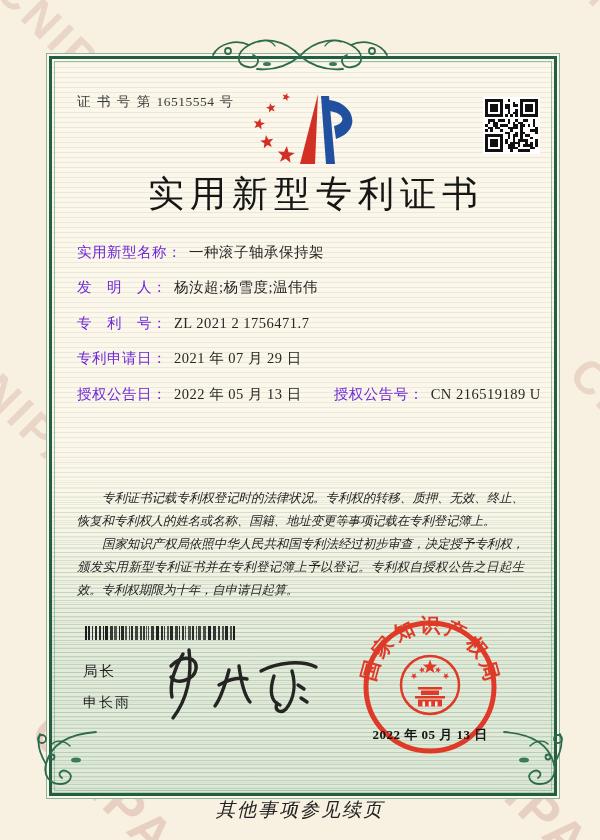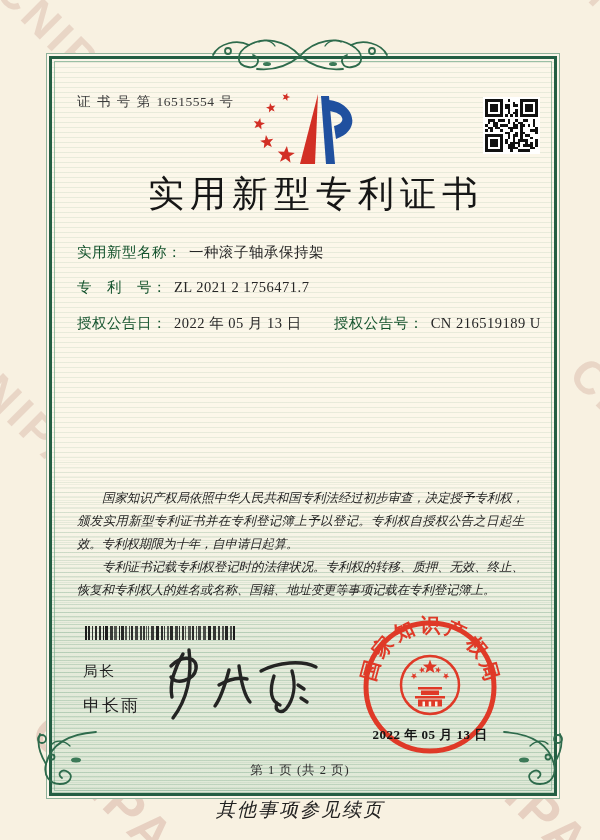--- a/index.html
+++ b/index.html
@@ -56,34 +56,34 @@
   .logo{position:absolute;left:242px;top:88px;}
   .qr{position:absolute;left:483px;top:97px;width:55px;height:55px;background:#fff;padding:1px;}
 
   .title{
     position:absolute;left:16px;top:170px;width:100%;text-align:center;
     font-size:36px;font-weight:normal;letter-spacing:6px;color:#161616;
   }
 
   .fields{position:absolute;left:77px;top:243px;width:460px;}
   .frow{height:35.4px;font-size:14.5px;letter-spacing:.5px;white-space:nowrap;color:#262626;font-weight:500;}
-  .flabel{color:#14532d;}
+  .flabel{color:#6d28d9;}
   .fvalue{margin-left:7px;}
   .flabel2{margin-left:32px;}
 
   .paras{position:absolute;left:77px;top:487px;width:447px;}
   .paras p{
     margin:0;font-size:12.5px;line-height:23px;text-indent:2em;
     font-style:italic;color:#1f1f1f;text-align:justify;letter-spacing:-0.2px;
   }
 
   .barcode{position:absolute;left:85px;top:626px;width:152px;height:14px;}
 
   .signer-title{position:absolute;left:83px;top:662px;font-size:14.5px;letter-spacing:2px;color:#222;}
-  .signer-name{position:absolute;left:83px;top:694px;font-size:17px;letter-spacing:2px;color:#222;}
+  .signer-name{position:absolute;left:83px;top:694px;font-size:14px;letter-spacing:2px;color:#222;}
   .signature{position:absolute;left:145px;top:640px;}
 
   .seal{position:absolute;left:355px;top:611px;opacity:.95;}
   .seal-date{
     position:absolute;left:352px;top:726px;width:156px;text-align:center;
     font-size:13px;font-weight:bold;color:#141414;letter-spacing:.5px;z-index:7;white-space:nowrap;
   }
 
   .page-num{position:absolute;left:0;top:762px;width:100%;text-align:center;font-size:12.5px;color:#2d2d2d;letter-spacing:1px;}
   .foot-note{
@@ -293,30 +293,36 @@
         <rect x="2" y="16" width="3" height="3" fill="#111"></rect>
       </svg>
 
     <div class="title">实用新型专利证书</div>
 
     <div class="fields">
       <div class="frow">
         <span class="flabel">实用新型名称：</span><span class="fvalue">一种滚子轴承保持架</span>
       </div>
       <div class="frow">
+        <span class="flabel">发　明　人：</span><span class="fvalue">杨汝超;杨雪度;温伟伟</span>
+      </div>
+      <div class="frow">
         <span class="flabel">专　利　号：</span><span class="fvalue">ZL 2021 2 1756471.7</span>
+      </div>
+      <div class="frow">
+        <span class="flabel">专利申请日：</span><span class="fvalue">2021 年 07 月 29 日</span>
       </div>
       <div class="frow">
         <span class="flabel">授权公告日：</span><span class="fvalue">2022 年 05 月 13 日</span><span class="flabel flabel2">授权公告号：</span><span class="fvalue">CN 216519189 U</span>
       </div>
     </div>
 
     <div class="paras">
+      <p>专利证书记载专利权登记时的法律状况。专利权的转移、质押、无效、终止、恢复和专利权人的姓名或名称、国籍、地址变更等事项记载在专利登记簿上。</p>
       <p>国家知识产权局依照中华人民共和国专利法经过初步审查，决定授予专利权，颁发实用新型专利证书并在专利登记簿上予以登记。专利权自授权公告之日起生效。专利权期限为十年，自申请日起算。</p>
-      <p>专利证书记载专利权登记时的法律状况。专利权的转移、质押、无效、终止、恢复和专利权人的姓名或名称、国籍、地址变更等事项记载在专利登记簿上。</p>
     </div>
 
     <svg id="barcode" class="barcode" viewBox="0 0 152 14" preserveAspectRatio="none">
         <rect x="0" y="0" width="2" height="14" fill="#1c1c1c"></rect>
         <rect x="3" y="0" width="2" height="14" fill="#1c1c1c" opacity="0.96"></rect>
         <rect x="7" y="0" width="1" height="14" fill="#1c1c1c" opacity="0.89"></rect>
         <rect x="10" y="0" width="2" height="14" fill="#1c1c1c" opacity="0.93"></rect>
         <rect x="14" y="0" width="2" height="14" fill="#1c1c1c" opacity="0.91"></rect>
         <rect x="18" y="0" width="1" height="14" fill="#1c1c1c" opacity="0.98"></rect>
         <rect x="20" y="0" width="3" height="14" fill="#1c1c1c" opacity="0.99"></rect>
@@ -392,17 +398,16 @@
         <rect x="66" y="79.5" width="18" height="4.5"></rect>
         <rect x="60" y="85" width="30" height="2.5"></rect>
         <rect x="63" y="88.5" width="24" height="7"></rect>
         <rect x="67.5" y="90.5" width="2.5" height="5" fill="#fcf7ea"></rect>
         <rect x="73.7" y="90.5" width="2.5" height="5" fill="#fcf7ea"></rect>
         <rect x="80" y="90.5" width="2.5" height="5" fill="#fcf7ea"></rect>
       </g>
     </svg>
     <div class="seal-date">2022 年 05 月 13 日</div>
 
-    <div class="page-num">第 1 页 (共 2 页)</div>
     <div class="foot-note">其他事项参见续页</div>
 
   </div>
 </div>
 
 </body></html>

